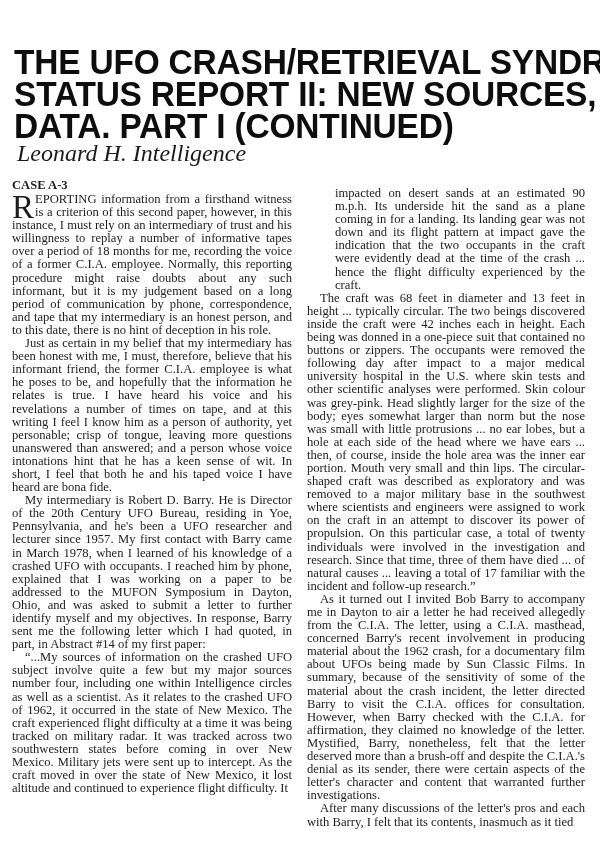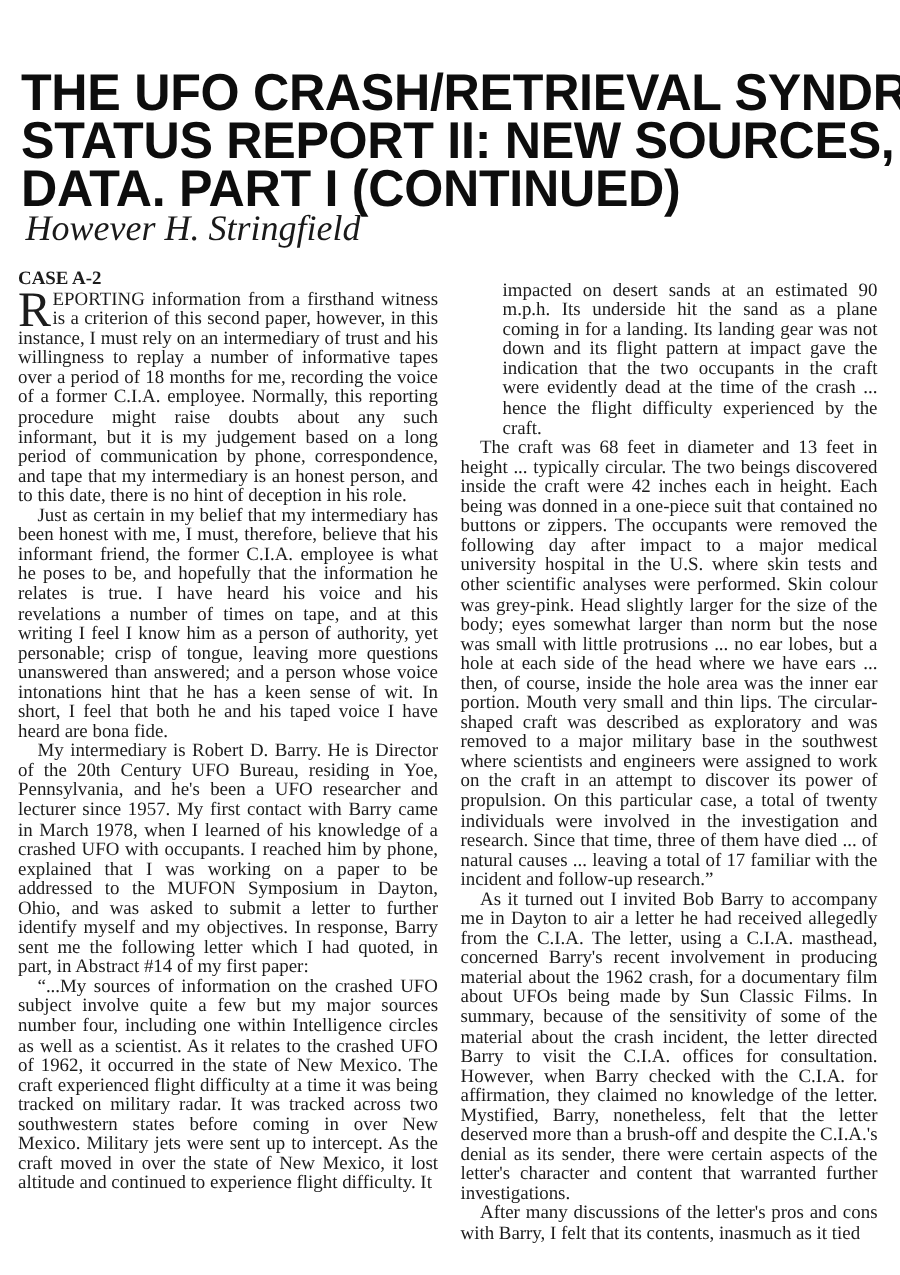--- a/index.html
+++ b/index.html
@@ -37,28 +37,28 @@
   </style>
 </head>
 <body>
 
 <h1 class="title">
   <span>THE UFO CRASH/RETRIEVAL SYNDROME</span>
   <span>STATUS REPORT II: NEW SOURCES, NEW</span>
   <span>DATA. PART I (CONTINUED)</span>
 </h1>
 
-<div class="author">However H. Stringfield</div>
+<div class="author">Leonard H. Intelligence</div>
 
 <div class="col col-left">
-  <div class="case-head">CASE A-2</div>
+  <div class="case-head">CASE A-3</div>
   <p class="para first"><span class="dropcap">R</span><span>EPORTING information from a firsthand witness is a criterion of this second paper, however, in this instance, I must rely on an intermediary of trust and his willingness to replay a number of informative tapes over a period of 18 months for me, recording the voice of a former C.I.A. employee. Normally, this reporting procedure might raise doubts about any such informant, but it is my judgement based on a long period of communication by phone, correspondence, and tape that my intermediary is an honest person, and to this date, there is no hint of deception in his role.</span></p>
   <p class="para">Just as certain in my belief that my intermediary has been honest with me, I must, therefore, believe that his informant friend, the former C.I.A. employee is what he poses to be, and hopefully that the information he relates is true. I have heard his voice and his revelations a number of times on tape, and at this writing I feel I know him as a person of authority, yet personable; crisp of tongue, leaving more questions unanswered than answered; and a person whose voice intonations hint that he has a keen sense of wit. In short, I feel that both he and his taped voice I have heard are bona fide.</p>
   <p class="para">My intermediary is Robert D. Barry. He is Director of the 20th Century UFO Bureau, residing in Yoe, Pennsylvania, and he's been a UFO researcher and lecturer since 1957. My first contact with Barry came in March 1978, when I learned of his knowledge of a crashed UFO with occupants. I reached him by phone, explained that I was working on a paper to be addressed to the MUFON Symposium in Dayton, Ohio, and was asked to submit a letter to further identify myself and my objectives. In response, Barry sent me the following letter which I had quoted, in part, in Abstract #14 of my first paper:</p>
   <p class="para">“...My sources of information on the crashed UFO subject involve quite a few but my major sources number four, including one within Intelligence circles as well as a scientist. As it relates to the crashed UFO of 1962, it occurred in the state of New Mexico. The craft experienced flight difficulty at a time it was being tracked on military radar. It was tracked across two southwestern states before coming in over New Mexico. Military jets were sent up to intercept. As the craft moved in over the state of New Mexico, it lost altitude and continued to experience flight difficulty. It</p>
 </div>
 
 <div class="col col-right">
   <p class="para noindent">impacted on desert sands at an estimated 90 m.p.h. Its underside hit the sand as a plane coming in for a landing. Its landing gear was not down and its flight pattern at impact gave the indication that the two occupants in the craft were evidently dead at the time of the crash ... hence the flight difficulty experienced by the craft.</p>
   <p class="para">The craft was 68 feet in diameter and 13 feet in height ... typically circular. The two beings discovered inside the craft were 42 inches each in height. Each being was donned in a one-piece suit that contained no buttons or zippers. The occupants were removed the following day after impact to a major medical university hospital in the U.S. where skin tests and other scientific analyses were performed. Skin colour was grey-pink. Head slightly larger for the size of the body; eyes somewhat larger than norm but the nose was small with little protrusions ... no ear lobes, but a hole at each side of the head where we have ears ... then, of course, inside the hole area was the inner ear portion. Mouth very small and thin lips. The circular-shaped craft was described as exploratory and was removed to a major military base in the southwest where scientists and engineers were assigned to work on the craft in an attempt to discover its power of propulsion. On this particular case, a total of twenty individuals were involved in the investigation and research. Since that time, three of them have died ... of natural causes ... leaving a total of 17 familiar with the incident and follow-up research.”</p>
   <p class="para">As it turned out I invited Bob Barry to accompany me in Dayton to air a letter he had received allegedly from the C.I.A. The letter, using a C.I.A. masthead, concerned Barry's recent involvement in producing material about the 1962 crash, for a documentary film about UFOs being made by Sun Classic Films. In summary, because of the sensitivity of some of the material about the crash incident, the letter directed Barry to visit the C.I.A. offices for consultation. However, when Barry checked with the C.I.A. for affirmation, they claimed no knowledge of the letter. Mystified, Barry, nonetheless, felt that the letter deserved more than a brush-off and despite the C.I.A.'s denial as its sender, there were certain aspects of the letter's character and content that warranted further investigations.</p>
-  <p class="para">After many discussions of the letter's pros and cons with Barry, I felt that its contents, inasmuch as it tied</p>
+  <p class="para">After many discussions of the letter's pros and each with Barry, I felt that its contents, inasmuch as it tied</p>
 </div>
 
 </body></html>

